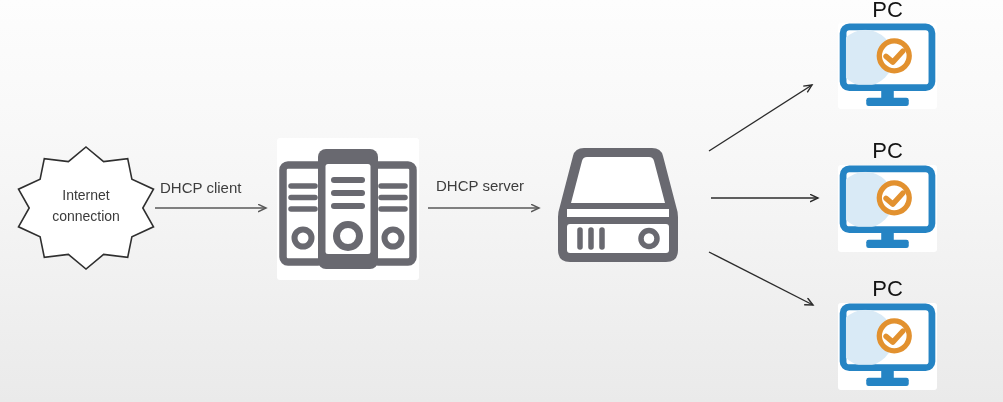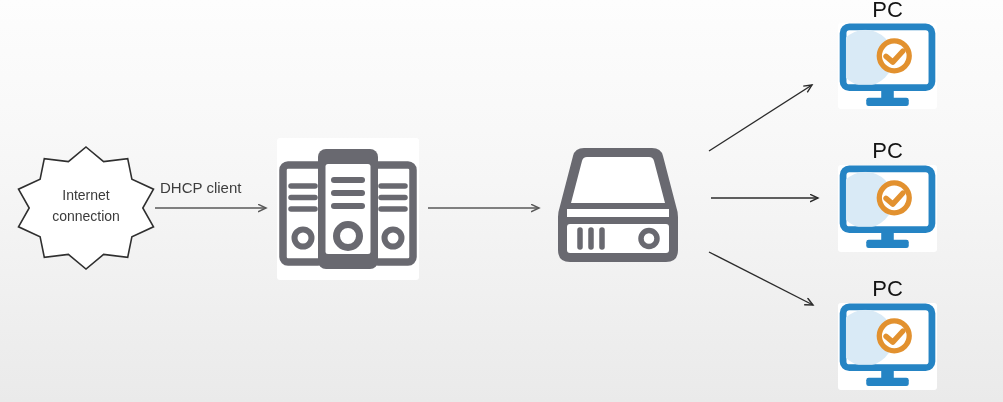--- a/index.html
+++ b/index.html
@@ -51,20 +51,21 @@
     <line x1="428" y1="208" x2="539" y2="208" stroke="#595959" stroke-width="1.6" marker-end="url(#headGray)"></line>
 
     <line x1="709" y1="151" x2="812" y2="85" stroke="#2b2b2b" stroke-width="1.4" marker-end="url(#headBlack)"></line>
     <line x1="711" y1="198" x2="818" y2="198" stroke="#2b2b2b" stroke-width="1.4" marker-end="url(#headBlack)"></line>
     <line x1="709" y1="252" x2="813" y2="305" stroke="#2b2b2b" stroke-width="1.4" marker-end="url(#headBlack)"></line>
   </svg>
 
   <div class="node-label" style="left:36px;top:185px;width:100px;">Internet connection</div>
 
   <div class="edge-label" style="left:160px;top:179px;width:95px;">DHCP client</div>
+  <div class="edge-label" style="left:436px;top:177px;width:95px;">DHCP server</div>
 
   <div class="icon-box" style="left:277px;top:138px;width:142px;height:142px;">
     <svg width="142" height="142" viewBox="0 0 142 142">
       <g stroke="#696970" fill="#ffffff">
         <rect x="6" y="27" width="40" height="97" rx="5" stroke-width="7.5"></rect>
         <rect x="96" y="27" width="40" height="97" rx="5" stroke-width="7.5"></rect>
       </g>
 
       <g stroke="#696970" stroke-width="5.5" stroke-linecap="round">
         <line x1="14" y1="48" x2="38" y2="48"></line>

